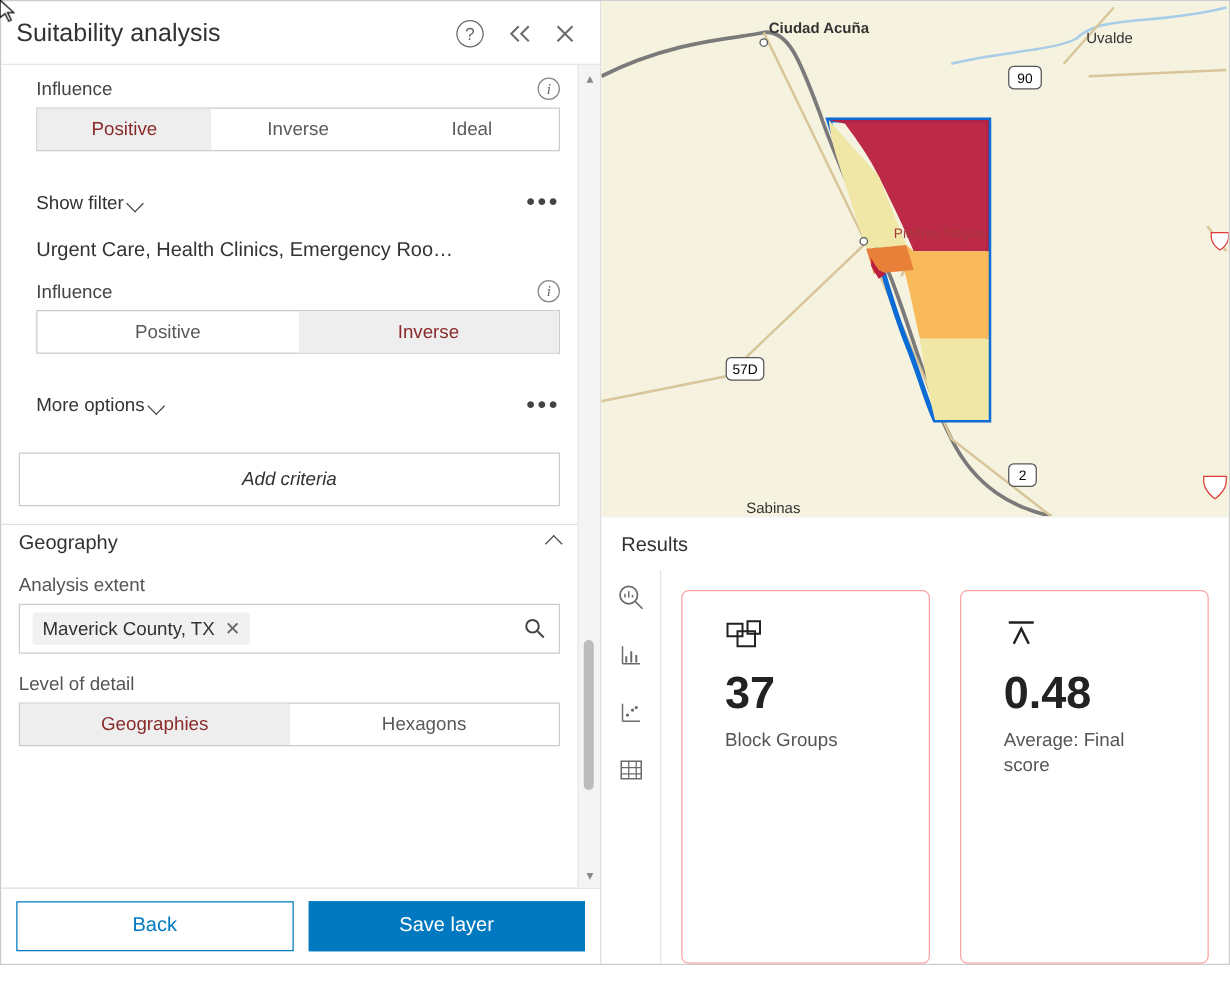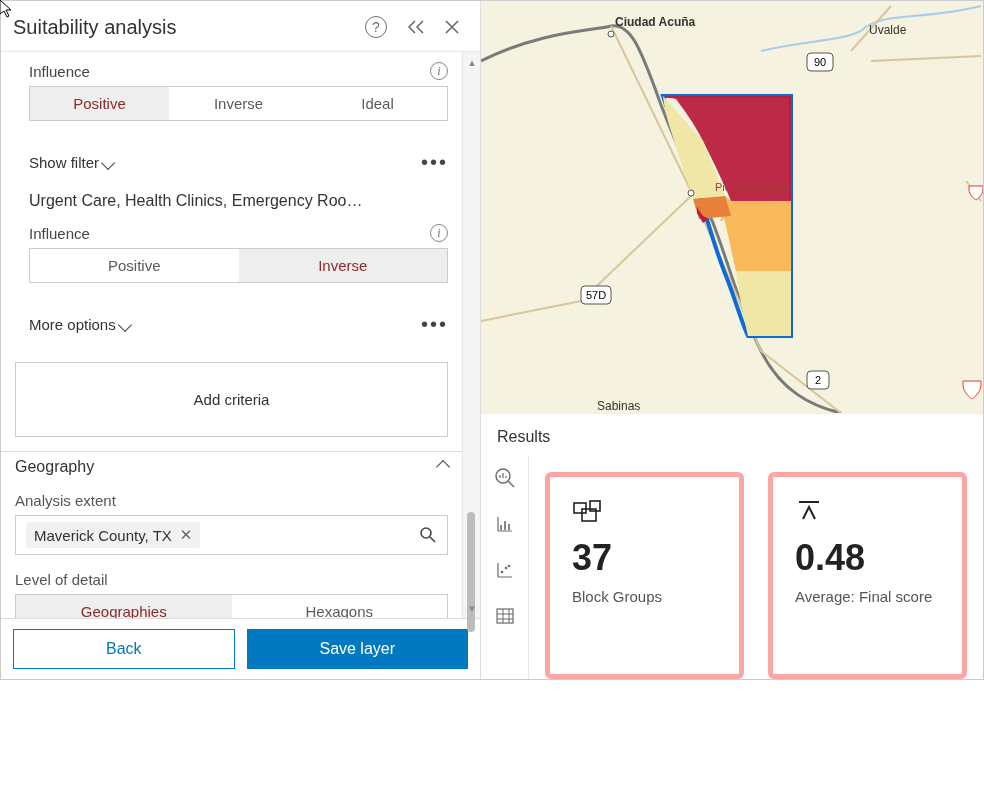--- a/index.html
+++ b/index.html
@@ -1,37 +1,37 @@
 <!DOCTYPE html>
 <html><head>
 <meta charset="utf-8">
 <style>
   * { box-sizing: border-box; margin: 0; padding: 0; }
   body { font-family: "Segoe UI", Arial, sans-serif; font-size: 14px; color: #323232; width: 984px; height: 792px; overflow: hidden; background: #fff; }
-  .app { display: flex; width: 984px; height: 680px; border: 1px solid #ccc; }
+  .app { display: flex; width: 984px; height: 772px; border: 1px solid #ccc; }
   .left-panel { width: 482px; display: flex; flex-direction: column; border-right: 1px solid #ddd; }
   .panel-header { display: flex; align-items: center; padding: 12px 14px 10px 12px; border-bottom: 1px solid #e6e6e6; }
   .panel-title { font-size: 20px; font-weight: 400; flex: 1; }
   .icon-btn { width: 28px; height: 28px; display: flex; align-items: center; justify-content: center; cursor: pointer; color: #6a6a6a; }
   .help-circle { width: 22px; height: 22px; border: 1.5px solid #6a6a6a; border-radius: 50%; display:flex; align-items:center; justify-content:center; font-size:14px; }
   .panel-scroll { flex: 1; overflow-y: auto; padding: 0 14px 0 28px; position: relative; }
   .crit-block { margin-top: 10px; }
   .row-influence { display:flex; align-items:center; justify-content: space-between; margin-bottom: 6px; }
   .row-label { font-size: 15px; color: #444; }
   .info-icon { width: 18px; height: 18px; border: 1.5px solid #888; border-radius: 50%; display:flex; align-items:center; justify-content:center; font-size:12px; color:#6a6a6a; font-style: italic; font-family: serif; }
   .seg { display:flex; border:1px solid #ccc; }
   .seg > div { flex:1; text-align:center; padding: 8px 0; font-size:15px; cursor:pointer; color:#5a5a5a; }
   .seg > div.active { background:#eee; color:#8a2a2a; }
   .seg.two > div { flex:1; }
   .expander-row { display:flex; align-items:center; justify-content: space-between; margin-top: 30px; margin-bottom: 6px; }
   .expander-left { display:flex; align-items:center; gap:0; font-size:15px; color:#333; cursor:pointer; }
   .kebab { font-size:20px; letter-spacing:2px; color:#444; }
   .crit-title { font-size:16px; color:#333; margin-top: 18px; white-space: nowrap; overflow: hidden; text-overflow: ellipsis; }
   .btn-row { display:flex; gap:14px; margin-top: 26px; margin-bottom: 14px; margin-left: -14px; }
-  .btn { flex:1; border:1px solid #ccc; background:#fff; padding:28px 0; text-align:center; font-size:15px; cursor:pointer; }
+  .btn { flex:1; border:1px solid #ccc; background:#fff; padding:12px 0; text-align:center; font-size:15px; cursor:pointer;font-style:italic; }
   .geo-section { border-top:1px solid #ddd; margin-left: -28px; margin-right:-14px; padding: 6px 14px 6px 14px; }
   .geo-header { display:flex; align-items:center; justify-content:space-between; font-size:16px; cursor:pointer; }
   .sub-label { font-size:15px; color:#555; margin-top: 16px; margin-bottom: 6px; }
   .tag-input { border:1px solid #ccc; display:flex; align-items:center; padding:6px 10px; gap:8px; }
   .tag { background:#f1f1f1; border-radius: 3px; padding: 4px 8px; display:flex; align-items:center; gap:8px; font-size:15px; }
   .tag .x { color:#666; cursor:pointer; }
   .search-glyph { margin-left:auto; color:#444; }
   .footer-btns { display:flex; gap:12px; padding: 10px 12px; border-top:1px solid #ddd; }
   .footer-btn { flex:1; padding:10px 0; text-align:center; font-size:16px; cursor:pointer; }
   .footer-back { border:1px solid #0079c1; color:#0079c1; background:#fff; }
@@ -44,21 +44,21 @@
   .border-line { stroke:#7a7a7a; stroke-width:3; fill:none; }
   .river { stroke:#a8cde8; stroke-width:2; fill:none; }
   .county-outline { stroke:#0d6bd6; stroke-width:4; fill:none; }
   .shield { fill:#fff; stroke:#555; stroke-width:1; }
   .shield-blue { fill:#fff; stroke:#e03a3a; }
   .results-section { display:flex; flex:1; }
   .results-head { padding: 14px 16px 10px 16px; font-size:16px; border-top:1px solid #eee; }
   .results-tabs { width: 48px; border-right:1px solid #e6e6e6; display:flex; flex-direction:column; align-items:center; padding-top: 10px; gap:22px; }
   .rt-icon { width:24px; height:24px; display:flex; align-items:center; justify-content:center; color:#6a6a6a; cursor:pointer; }
   .results-body { flex:1; padding: 16px 16px 0 16px; display:flex; gap:24px; }
-  .card { border:5px solid #fca5a5; border-radius:6px; padding: 20px 22px; flex:1; min-height: 200px; }
+  .card { border:1px solid #fca5a5; border-radius:6px; padding: 20px 34px; flex:1; min-height: 200px; }
   .card-icon { height: 30px; margin-bottom: 10px; color:#333; }
   .card-value { font-size: 36px; font-weight:600; color:#222; margin-bottom: 8px; }
   .card-label { font-size:15px; color:#555; line-height:1.35; }
   .chev { display:inline-block; width:10px; height:10px; border-right:1.5px solid #444; border-bottom:1.5px solid #444; transform: rotate(45deg); margin-left:4px; vertical-align:2px;}
   .chev-up { transform: rotate(-135deg); vertical-align:-2px; }
   .scrollbar-track { width:18px; background:#f4f4f4; border-left:1px solid #e8e8e8; position:relative;}
   .scrollbar-thumb { position:absolute; left:4px; width:8px; background:#bcbcbc; border-radius:4px; top:460px; height:120px;}
   .scrollbar-up, .scrollbar-down { position:absolute; left:3px; width:12px; height:12px; color:#888; font-size:11px; text-align:center;}
   .scrollbar-up{ top:4px;} .scrollbar-down{ bottom:4px;}
   .panel-scroll-outer { flex:1; display:flex; position:relative; min-height:0; }

